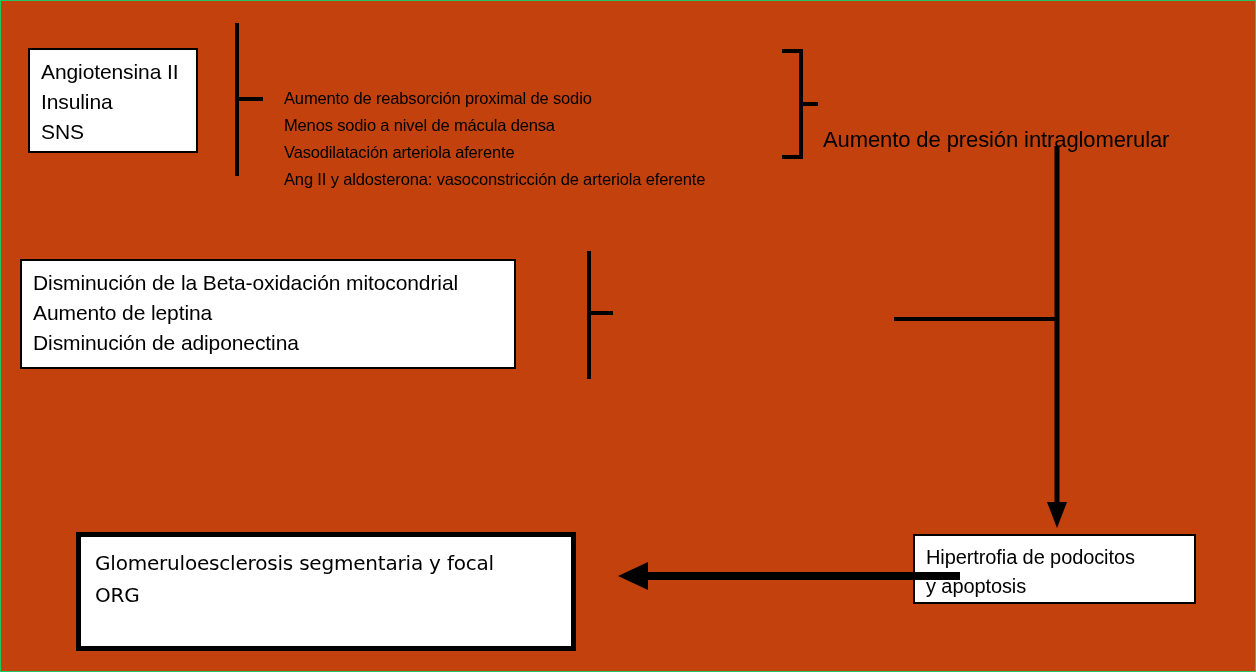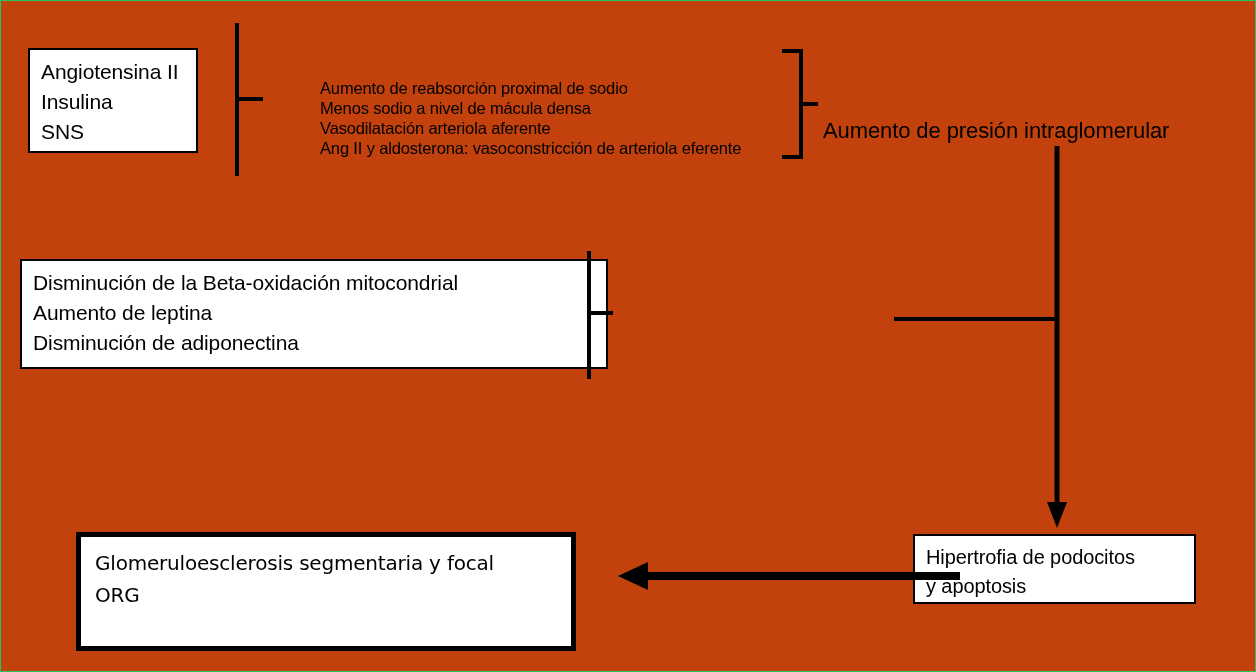--- a/index.html
+++ b/index.html
@@ -46,23 +46,22 @@
     letter-spacing: -0.2px;
   }
 
   
   .text-group {
     position: absolute;
     white-space: pre-line;
   }
   .t-small {
     font-size: 16.5px;
-    line-height: 20px;
+    line-height: 27px;
     letter-spacing: -0.15px;
-    margin-left: 36px;
   }
   .t-mid {
     font-size: 21px;
     line-height: 33px;
     letter-spacing: -0.1px;
   }
   .t-big {
     font-size: 22px;
     line-height: 30px;
     letter-spacing: -0.1px;
@@ -101,25 +100,25 @@
 Ang II y aldosterona: vasoconstricción de arteriola eferente</span>
   </div>
 
   <div class="bracket" style="left:781px; top:48px; width:36px; height:110px;">
     <div class="stem" style="left:17px; top:0; bottom:0;"></div>
     <div class="serif" style="left:0px; top:0px; width:21px;"></div>
     <div class="serif" style="left:0px; bottom:0px; width:21px;"></div>
     <div class="tick" style="left:17px; top:53px; width:19px;"></div>
   </div>
 
-  <div class="text-group t-big" style="left:822px; top:85px; width:420px;">
+  <div class="text-group t-big" style="left:822px; top:94px; width:420px;">
     <span>Aumento de presión intraglomerular</span>
   </div>
 
-  <div class="box" style="left:19px; top:258px; width:588px; height:110px;padding-left:22px;">
+  <div class="box" style="left:19px; top:258px; width:496px; height:110px;padding-left:22px;">
     <div class="box-text">Disminución de la Beta-oxidación mitocondrial
 Aumento de leptina
 Disminución de adiponectina</div>
   </div>
 
   <div class="bracket" style="left:586px; top:250px; width:26px; height:128px;">
     <div class="stem"></div>
     <div class="tick" style="left:4px; top:60px; width:22px;"></div>
   </div>
 

